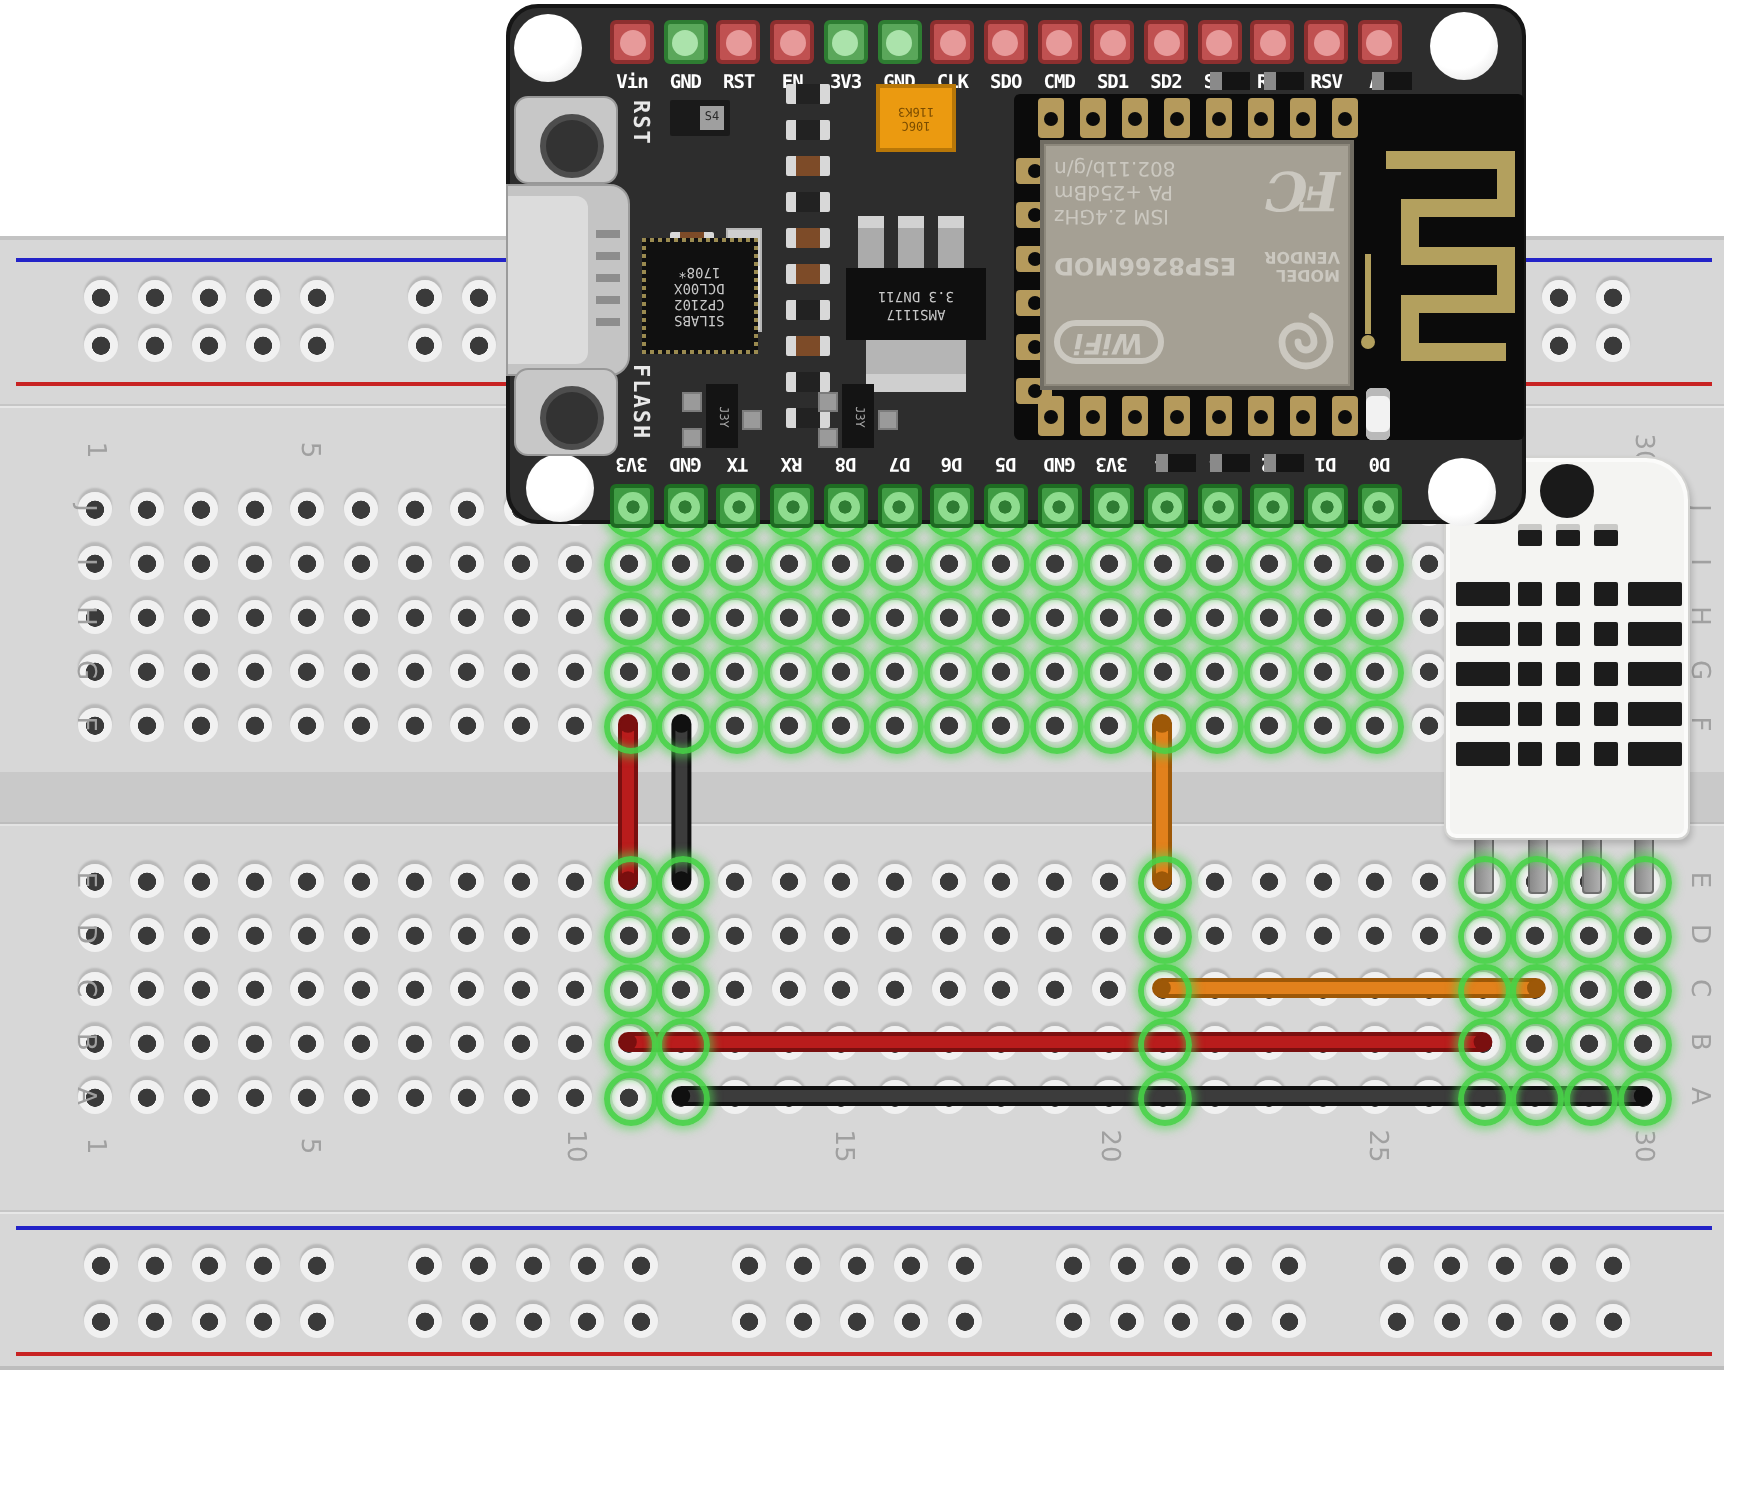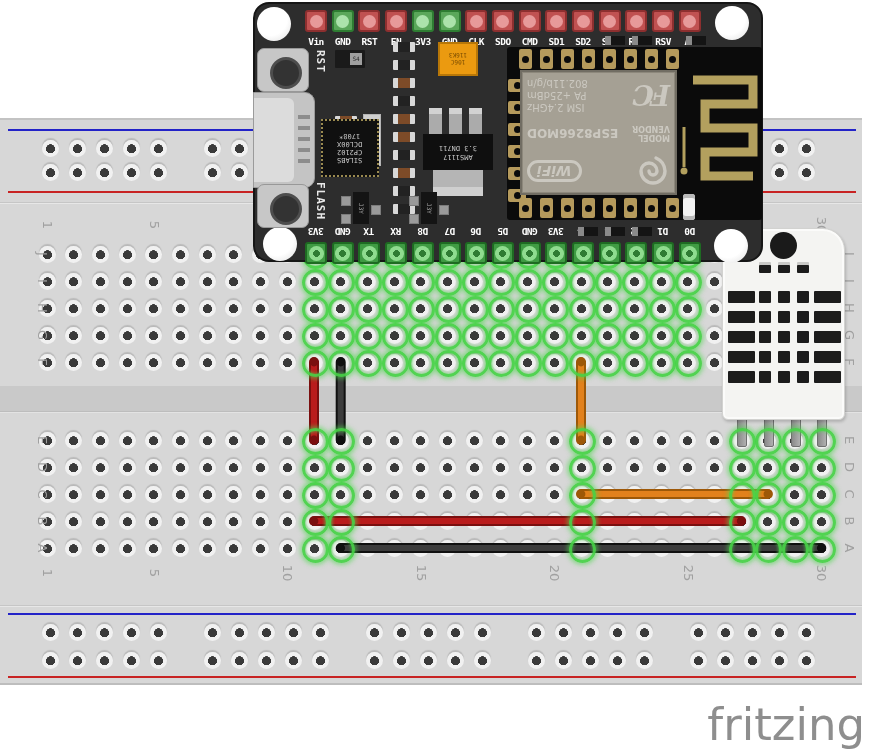--- a/index.html
+++ b/index.html
@@ -1070,14 +1070,13 @@
       </div>
       <svg width="83" height="140" viewBox="0 0 83 140" style="position:absolute;left:172px;top:25px;">
         <path d="M14 8 H74 V32 H26 V56 H74 V80 H26 V104 H74" fill="none" stroke="#b3a05e" stroke-width="9"></path>
         <line x1="5" y1="55" x2="5" y2="95" stroke="#b3a05e" stroke-width="3"></line>
         <circle cx="5" cy="99" r="3.5" fill="#b3a05e"></circle>
       </svg>
       <div id="led"></div>
     </div>
   </div>
 
-  <div id="watermark">fritzing</div>
 </div>
 
 </body></html>

